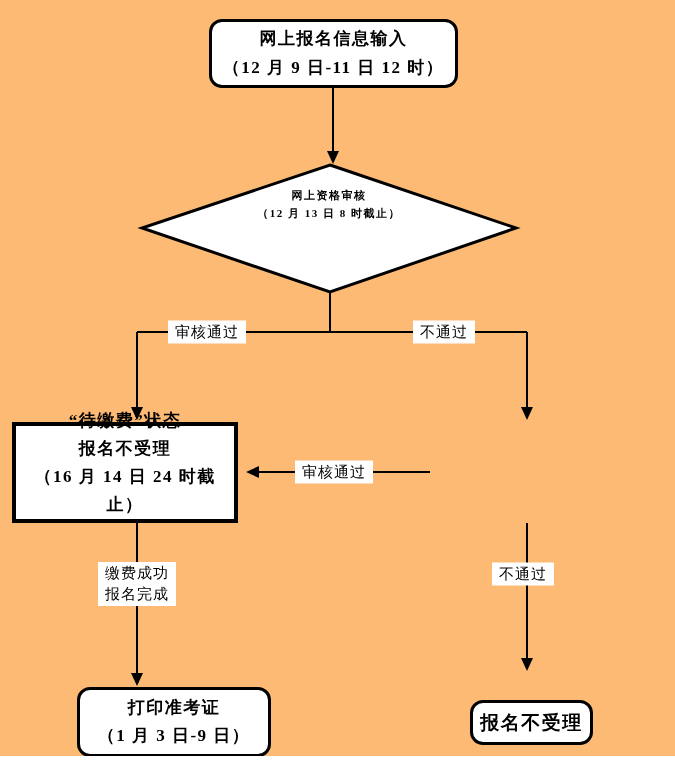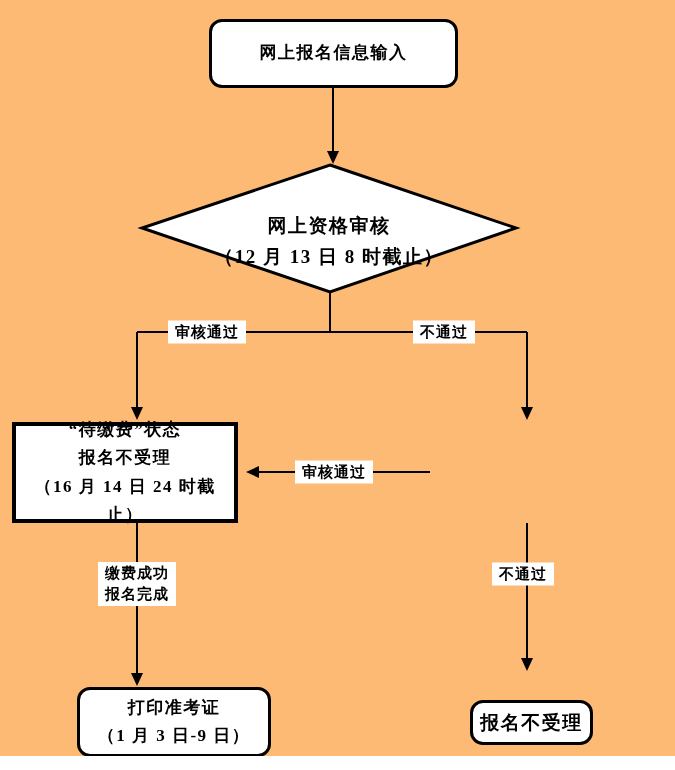--- a/index.html
+++ b/index.html
@@ -20,34 +20,34 @@
     font-weight:bold;
     font-size:17px;
     line-height:1.65;
     letter-spacing:1.5px;
     background:#ffffff;
     box-sizing:border-box;
   }
   .node.rect{border:4px solid #000;}
   .node.rounded{border:3px solid #000;border-radius:13px;}
   .node-start{left:209px;top:19px;width:249px;height:69px;}
-  .node-pay{left:12px;top:422px;width:226px;height:101px;}
+  .node-pay{left:12px;top:422px;width:226px;height:101px;justify-content:flex-end;}
   .node-onsite{left:432px;top:422px;width:226px;height:101px;}
   .node-print{left:33px;top:687px;width:194px;height:70px;margin-left:44px;}
   .node-reject{left:470px;top:700px;width:123px;height:45px;font-size:19px;}
   .decision-text{
-    position:absolute;left:188px;top:210px;width:282px;
-    text-align:center;font-weight:bold;font-size:19px;
+    position:absolute;left:188px;top:186px;width:282px;
+    text-align:center;font-weight:bold;font-size:11px;
     line-height:1.65;letter-spacing:1.5px;
   }
   .edge-label{
     position:absolute;
     transform:translate(-50%,-50%);
     background:#ffffff;
-    font-weight:bold;
+    font-weight:normal;
     font-size:15px;
     letter-spacing:1px;
     padding:1px 7px;
     white-space:nowrap;
     text-align:center;
     line-height:1.4;
   }
   .edge-label span{display:block;text-align:right;}
   .lbl-pass-left{left:207px;top:332px;}
   .lbl-fail-right{left:444px;top:332px;}
@@ -81,20 +81,21 @@
 
     <line x1="137" y1="523" x2="137" y2="680" stroke="#000" stroke-width="2"></line>
     <polygon points="131,673 143,673 137,686" fill="#000"></polygon>
 
     <line x1="527" y1="523" x2="527" y2="665" stroke="#000" stroke-width="2"></line>
     <polygon points="521,658 533,658 527,671" fill="#000"></polygon>
   </svg>
 
   <div class="node rounded node-start">
     <span>网上报名信息输入</span>
+    <span>（12 月 9 日-11 日 12 时）</span>
   </div>
 
   <div class="decision-text">
     <span>网上资格审核</span><br>
     <span>（12 月 13 日 8 时截止）</span>
   </div>
 
   <div class="node rect node-pay">
     <span>“待缴费”状态</span>
     <span>报名不受理</span>

